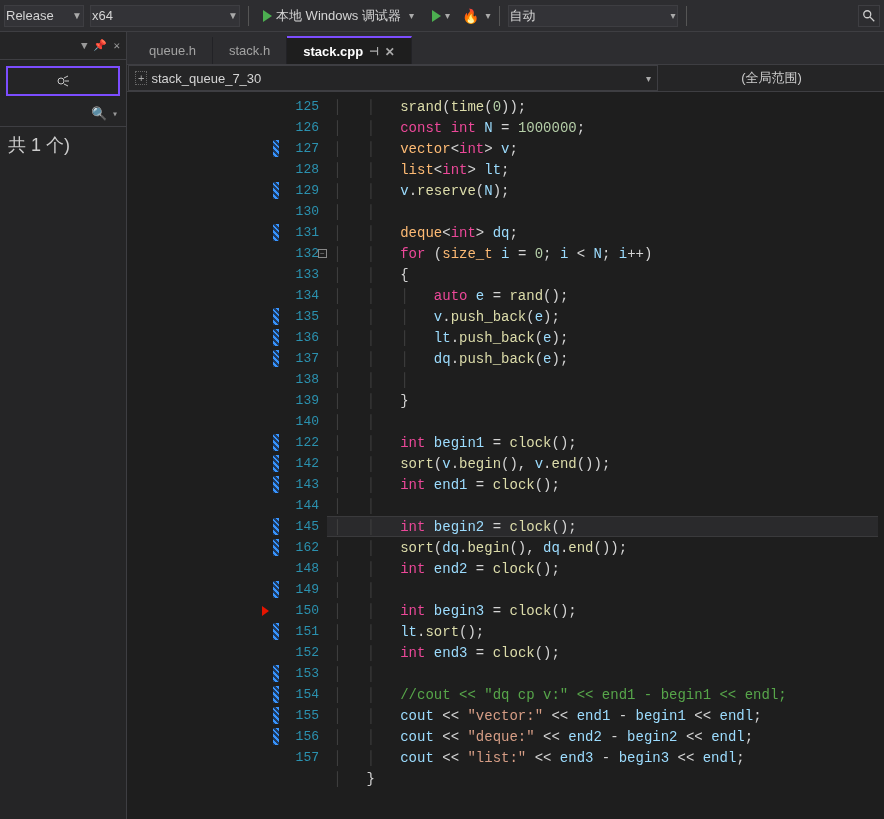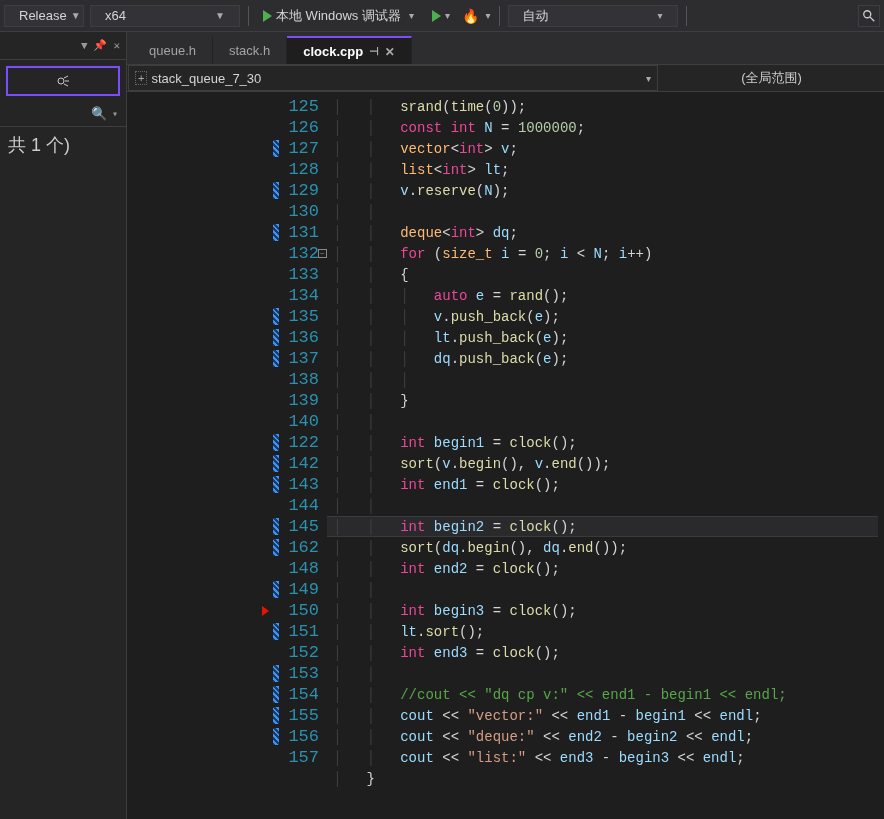--- a/index.html
+++ b/index.html
@@ -21,21 +21,21 @@
     align-items: center;
     padding: 0 4px;
     gap: 6px;
     font-family: "Segoe UI", sans-serif;
     font-size: 13px;
   }
   .toolbar-dd {
     background: #333337;
     border: 1px solid #3e3e42;
     color: #d4d4d4;
-    padding: 2px 14px;
+    padding: 2px 1px;
     display: flex;
     align-items: center;
     gap: 4px;
     height: 22px;
   }
   .toolbar-dd.config { width: 80px; }
   .toolbar-dd.platform { width: 150px; }
   .toolbar-dd .chev { margin-left: auto; font-size: 10px; color: #aaa; }
   .toolbar-sep { width: 1px; height: 20px; background: #555; margin: 0 2px; }
   .play-btn {
@@ -113,21 +113,21 @@
 
   .code-area { flex:1; display:flex; overflow:hidden; }
   .gutter {
     width: 200px; background:#1e1e1e; text-align:right;
     padding-top:4px; user-select:none;
   }
   .gl {
     height: 21px; display:flex; align-items:center; justify-content:flex-end;
     position:relative;
   }
-  .ln { color:#2b91af; font-size:17px; padding-right:8px; width:48px; margin-left:auto; }
+  .ln { color:#2b91af; font-size:13px; padding-right:8px; width:48px; margin-left:auto; }
   .mark {
     width:6px; height:17px; background:#3794ff; position:absolute; right:48px;
     background: repeating-linear-gradient(45deg,#1e3a5f,#1e3a5f 2px,#3794ff 2px,#3794ff 4px);
   }
   .bp {
     position:absolute; right:58px; width:0; height:0;
     border-top:5px solid transparent; border-bottom:5px solid transparent;
     border-left:7px solid #e51400;
   }
   .fold {
@@ -215,21 +215,21 @@
 
   <div class="editor-panel">
     <div class="tab-bar">
       <div class="tab">
         <span>queue.h</span>
       </div>
       <div class="tab">
         <span>stack.h</span>
       </div>
       <div class="tab active">
-        <span>clock.cpp</span>
+        <span>stack.cpp</span>
         <span class="pin">⊣</span>
         <span class="close">✕</span>
       </div>
     </div>
     <div class="scope-bar">
       <div class="scope-dd">
         <span class="scope-icon">+</span>
         <span>stack_queue_7_30</span>
         <span class="chev">▾</span>
       </div>

